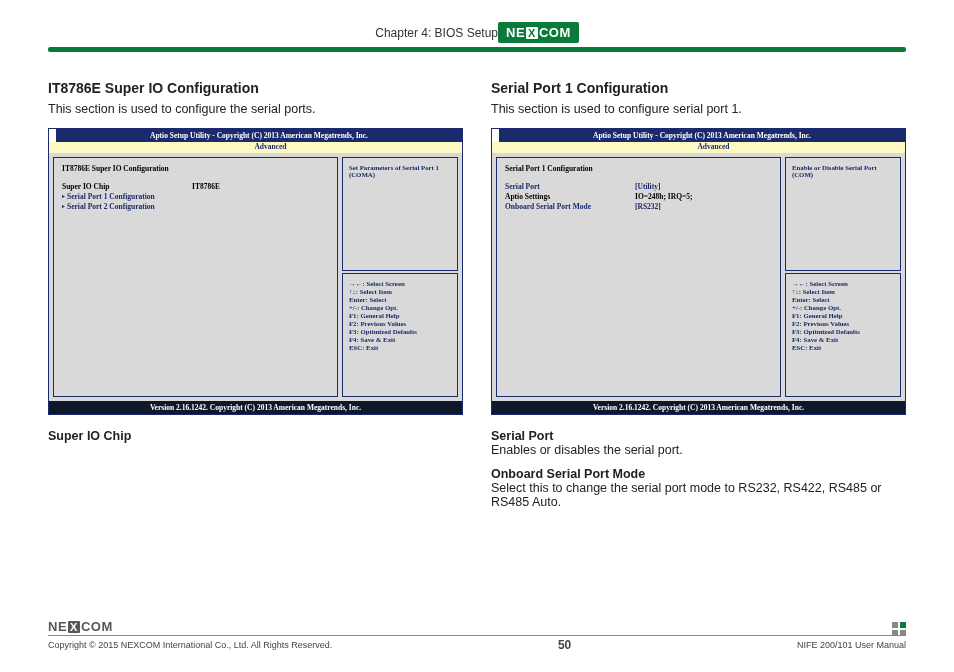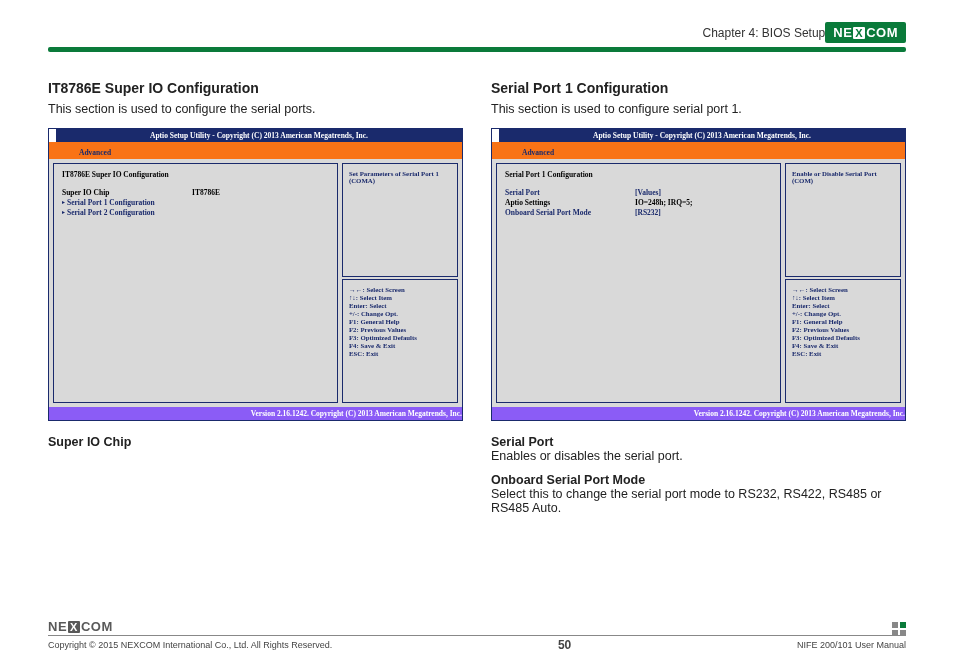--- a/index.html
+++ b/index.html
@@ -9,21 +9,21 @@
     width: 954px;
     height: 672px;
     position: relative;
     color: #222;
   }
   .page {
     padding: 22px 48px 0 48px;
   }
   .header-row {
     display: flex;
-    justify-content: flex-end;
+    justify-content: center;
     align-items: center;
     margin-bottom: 4px;
   }
   .chapter-title { font-size: 12px; color: #333; }
   .logo {
     background: #0a7a3a;
     color: #fff;
     font-weight: bold;
     font-size: 13px;
     padding: 3px 8px;
@@ -59,24 +59,25 @@
   }
   .bios-top {
     background: #1a2a6c;
     color: #fff;
     text-align: center;
     padding: 2px 0;
     font-weight: bold;
     margin-left: 7px;
   }
   .bios-tabs {
-    background: #f97316;
+    background: #fef9c3;
     color: #1a2a6c;
-    padding: 6px 0 2px 30px;
-    font-weight: bold;
+    padding: 0 0 2px 30px;
+    font-weight: bold;
+    text-align: center;
   }
   .bios-body {
     display: flex;
     background: #d9d9d9;
     height: 248px;
   }
   .bios-left {
     flex: 2.3;
     border: 1px solid #1a2a6c;
     margin: 4px 2px 4px 4px;
@@ -93,23 +94,23 @@
   .bios-help, .bios-keys {
     border: 1px solid #1a2a6c;
     padding: 6px;
     color: #1a2a6c;
     font-weight: bold;
     font-size: 6.8px;
   }
   .bios-help { flex: 1; }
   .bios-keys { flex: 1.1; }
   .bios-bottom {
-    background: #8b5cf6;
+    background: #0f172a;
     color: #fff;
-    text-align: right;
+    text-align: center;
     padding: 2px 0;
     font-weight: bold;
   }
   .row { display: flex; margin-bottom: 1px; }
   .lbl { width: 130px; font-weight: bold; color: #000; }
   .val { font-weight: bold; color: #000; }
   .blue { color: #1a2a6c !important; }
   .arrow::before { content: "▸"; font-size: 6px; margin-right: 2px; color:#1a2a6c; }
   .spacer { height: 8px; }
   .notes { margin-top: 14px; font-size: 12.5px; }
@@ -214,21 +215,21 @@
         <div class="bios-top">Aptio Setup Utility - Copyright (C) 2013 American Megatrends, Inc.</div>
         <div class="bios-tabs">Advanced</div>
         <div class="bios-body">
           <div class="bios-left">
             <div class="row">
                 <span class="lbl">Serial Port 1 Configuration</span>
               </div>
             <div class="spacer"></div>
             <div class="row">
               <span class="lbl blue">Serial Port</span>
-              <span class="val blue">[Values]</span>
+              <span class="val blue">[Utility]</span>
             </div>
             <div class="row">
               <span class="lbl">Aptio Settings</span>
               <span class="val">IO=248h; IRQ=5;</span>
             </div>
             <div class="row">
               <span class="lbl blue">Onboard Serial Port Mode</span>
               <span class="val blue">[RS232]</span>
             </div>
           </div>

